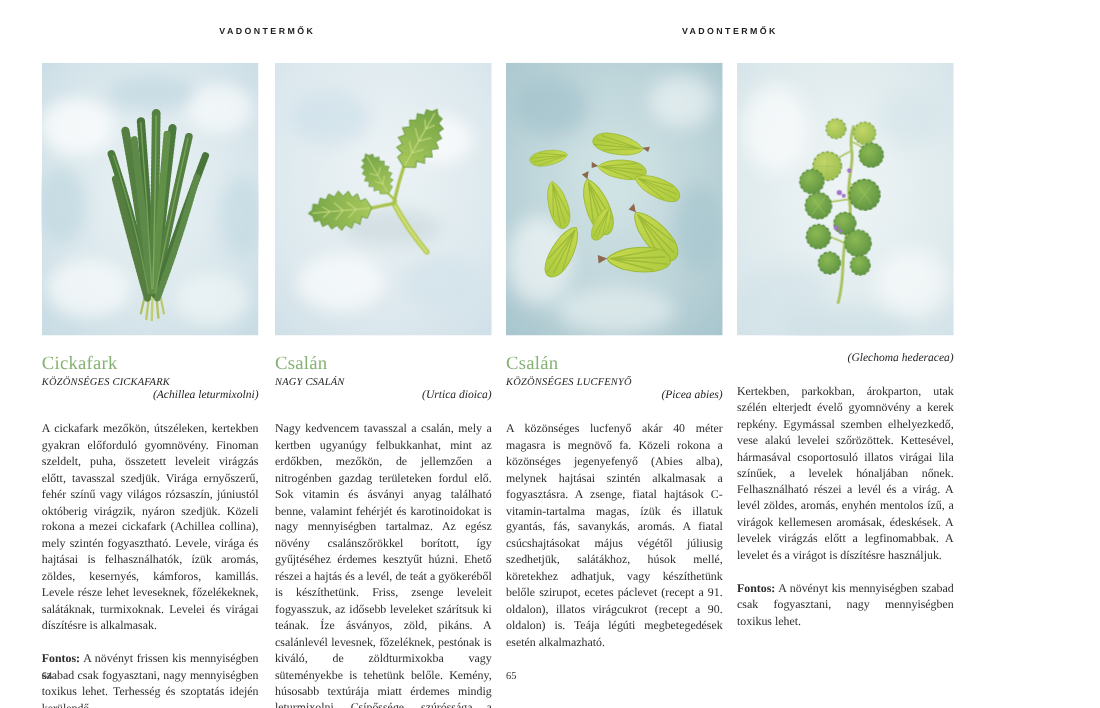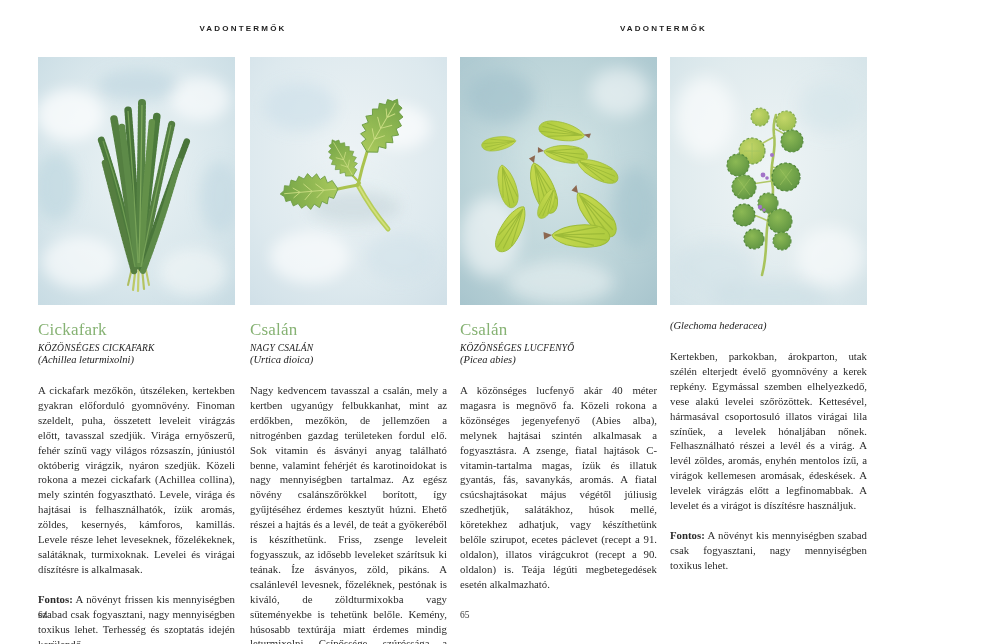--- a/index.html
+++ b/index.html
@@ -24,21 +24,21 @@
   .photo{width:197px;height:248px;display:block;margin-bottom:15px;}
   .title{
     font-size:17px;line-height:19px;font-weight:normal;
     color:#86b273;margin:0 0 3px 0;letter-spacing:0.2px;
   }
   .subtitle{
     font-size:9.5px;line-height:12px;font-weight:normal;font-style:italic;
     color:#222;letter-spacing:0.2px;
   }
   .latin{
-    font-size:10.5px;line-height:12px;font-style:italic;color:#222;
+    font-size:10.5px;line-height:12px;font-style:italic;color:#222;text-align:right;
   }
   .body-text{
     margin-top:17px;font-size:10.8px;line-height:14.9px;
     text-align:justify;color:#2b2b2b;
   }
   .fontos{margin-top:15px;}
   .fontos .lead{font-weight:bold;}
   .page-number{
     position:absolute;top:610px;text-align:left;
     font-size:9.5px;color:#333;

